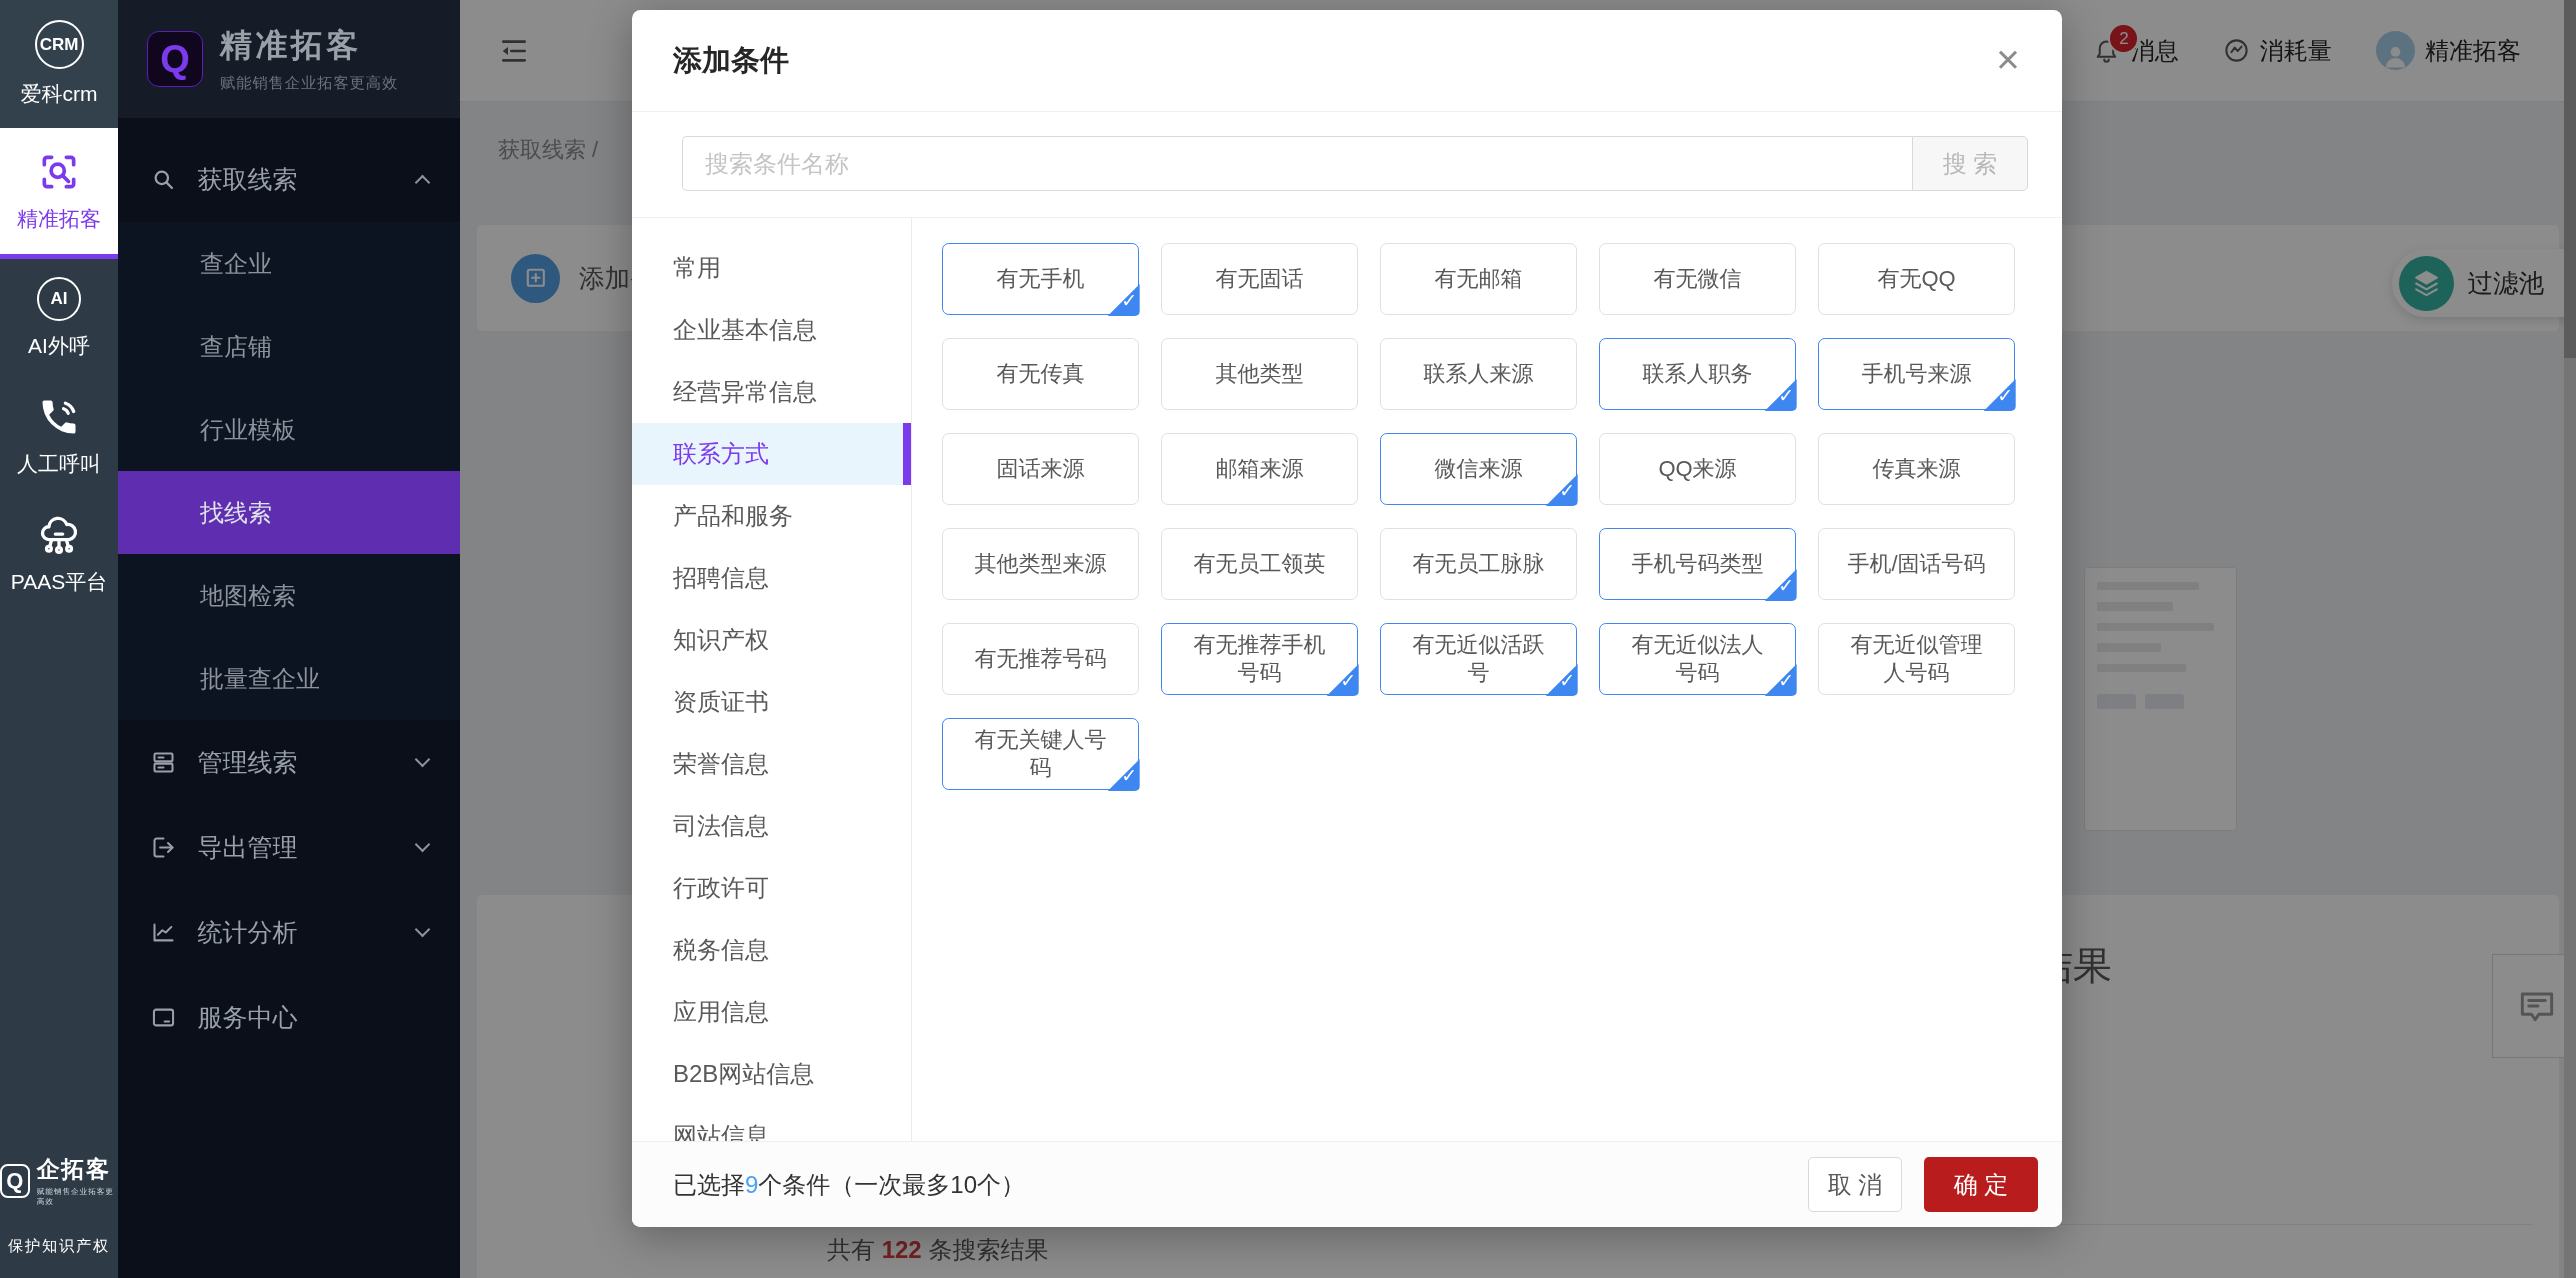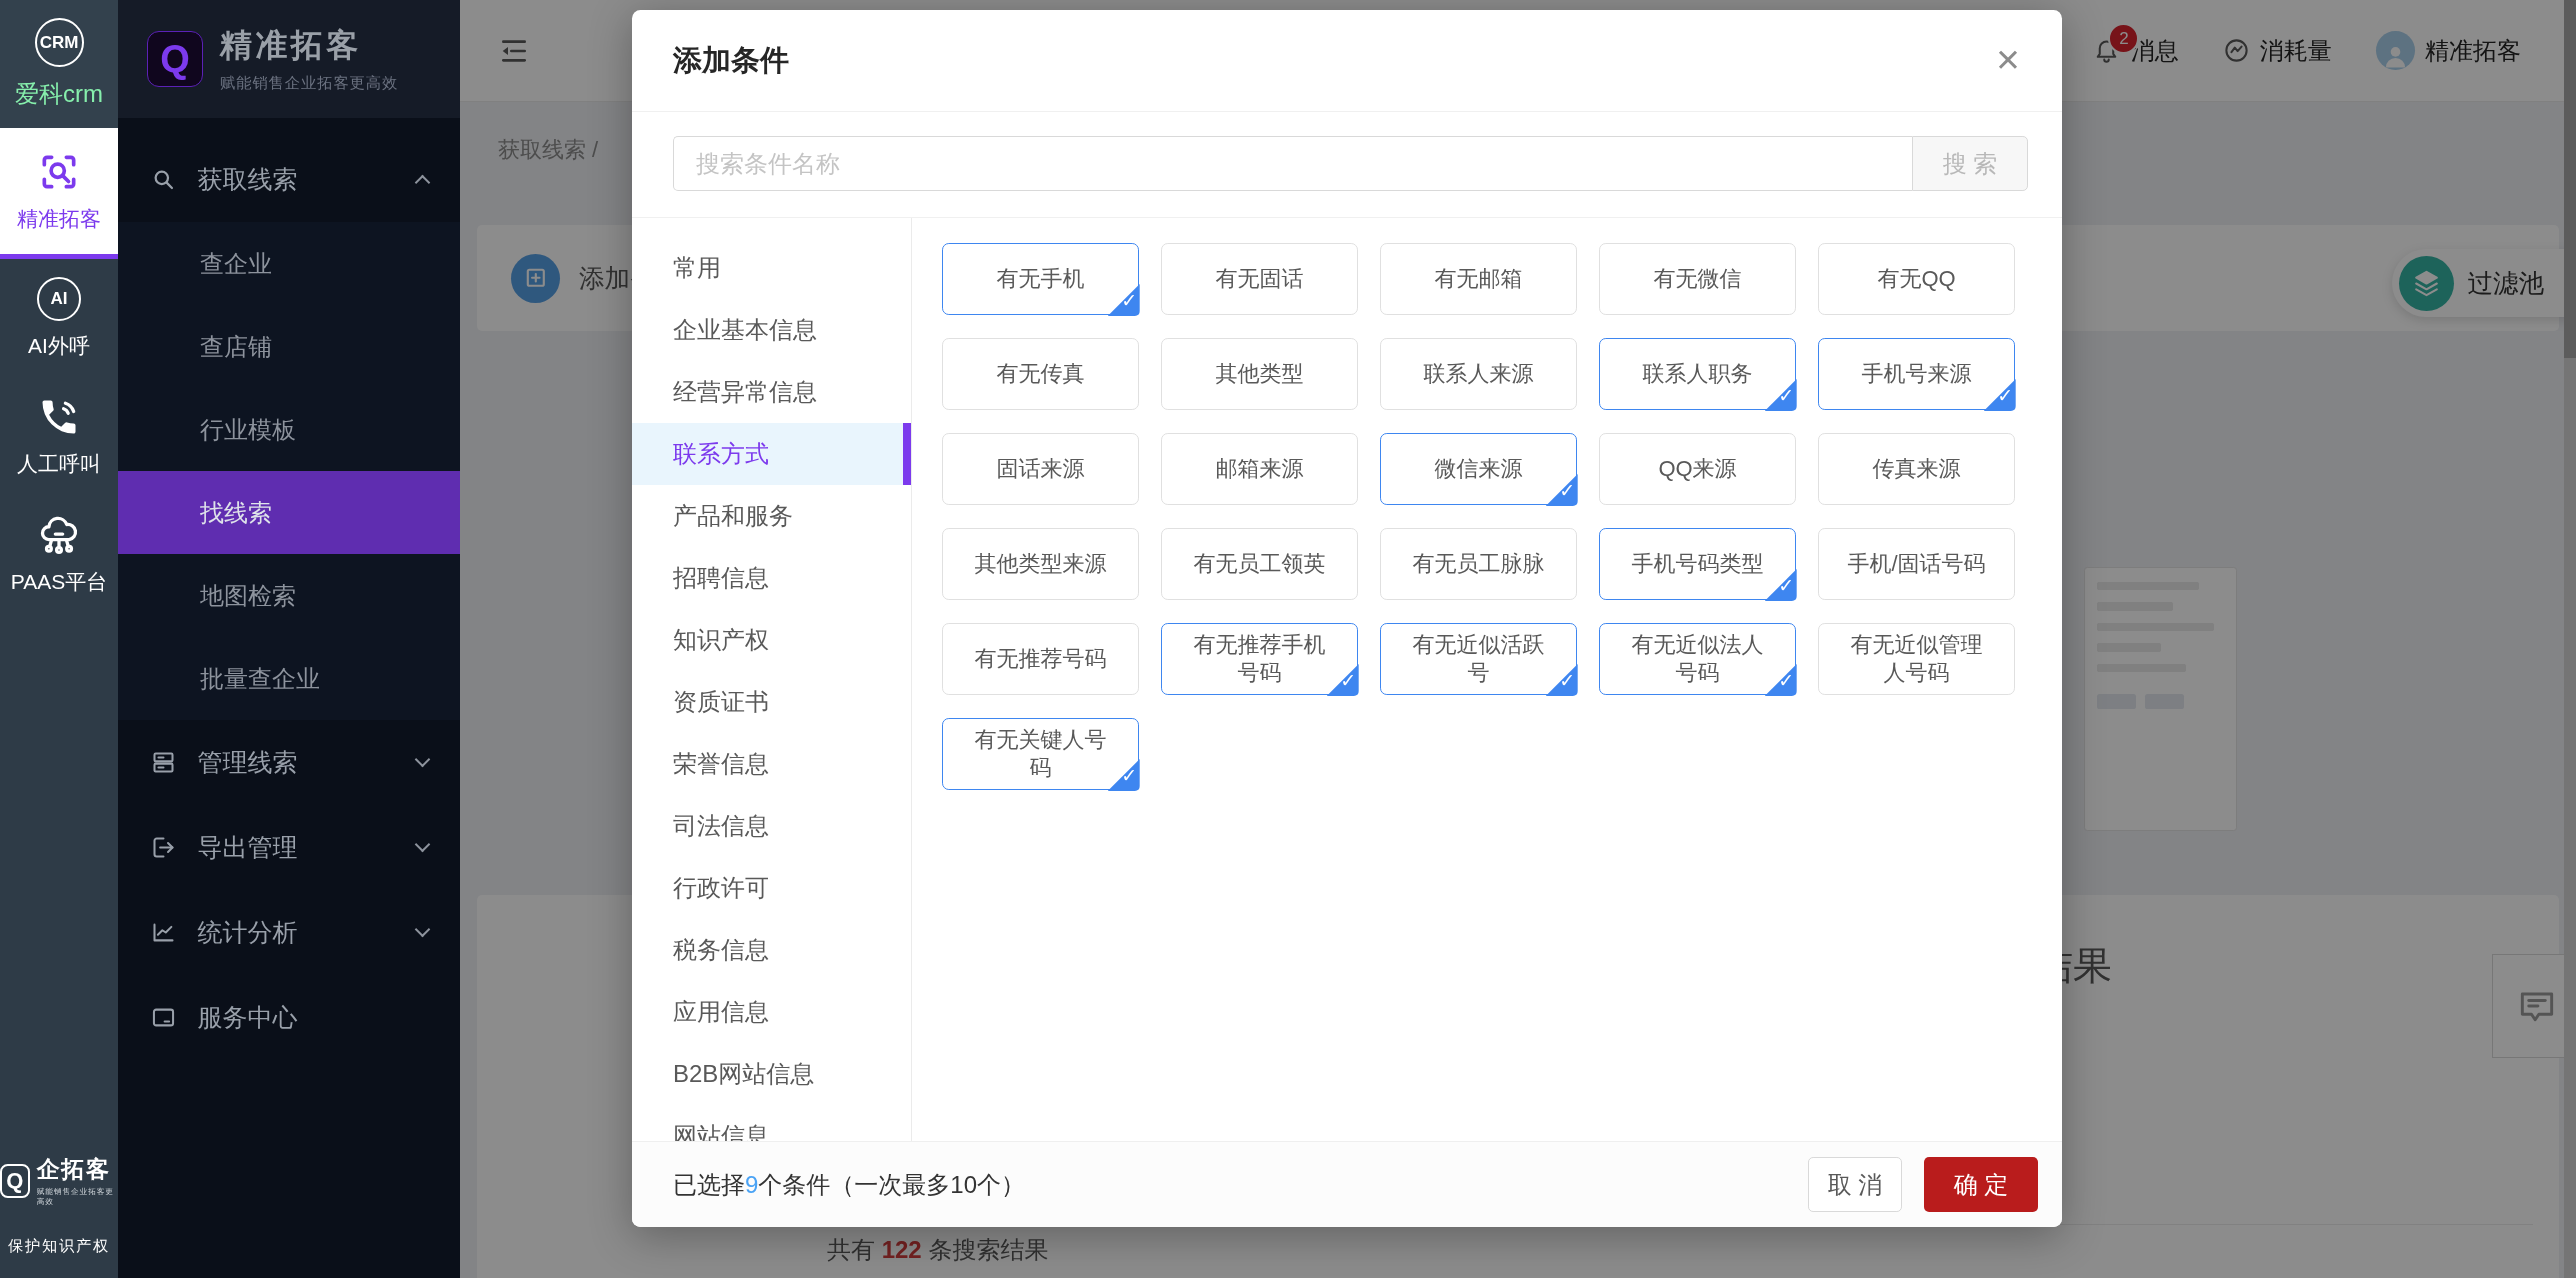--- a/index.html
+++ b/index.html
@@ -3,21 +3,21 @@
 <meta charset="utf-8">
 <style>
   * { margin:0; padding:0; box-sizing:border-box; }
   html,body { width:2576px; height:1279px; overflow:hidden; font-family:"Liberation Sans","DejaVu Sans",sans-serif; }
   #root { position:relative; width:2576px; height:1279px; background:#eef0f4; }
 
   
   #rail { position:absolute; left:0; top:0; bottom:0; width:118px; background:#2e3b47; z-index:5; }
   .crm-block { height:128px; background:#33414d; display:flex; flex-direction:column; align-items:center; justify-content:center; gap:10.2px; }
   .crm-circle { width:49px; height:49px; border:2.6px solid #fff; border-radius:50%; display:flex; align-items:center; justify-content:center; color:#fff; font-size:17px; font-weight:bold; }
-  .crm-name { color:#86efac; font-size:24px; }
+  .crm-name { color:#ffffff; font-size:21px; }
   .rail-item { height:118px; display:flex; flex-direction:column; align-items:center; justify-content:center; gap:11px; color:#fff; font-size:21px; cursor:pointer; }
   .rail-item svg, .rail-item .icon-ai { width:44px; height:44px; }
   .rail-item.active { height:131px; background:#fff; color:#7c3aed; border-bottom:5.1px solid #7c3aed; }
   .icon-ai { border:2.6px solid currentColor; border-radius:50%; display:flex; align-items:center; justify-content:center; font-size:17px; font-weight:bold; }
   .rail-bottom { position:absolute; bottom:22px; left:0; right:0; display:flex; flex-direction:column; align-items:center; }
   .qtk-row { display:flex; align-items:center; gap:6.8px; }
   .qtk-q { width:34px; height:34px; border:2.6px solid #fff; border-radius:7.7px; color:#fff; font-size:22px; font-weight:bold; display:flex; align-items:center; justify-content:center; }
   .qtk-col .qtk-name { color:#fff; font-size:23px; font-weight:bold; letter-spacing:1.7px; }
   .qtk-col .qtk-sub { color:#cfd5da; font-size:7.7px; margin-top:1.7px; letter-spacing:0.9px; }
   .rail-note { margin-top:29px; color:#fff; font-size:15.3px; letter-spacing:1.7px; }
@@ -67,21 +67,21 @@
   .chat-box { position:absolute; right:-5.1px; top:954px; width:89px; height:104px; background:#fff; border:0.9px solid #d9d9d9; display:flex; align-items:center; justify-content:center; cursor:pointer; }
   .scrollbar { position:absolute; right:0; top:0; bottom:0; width:12px; background:#d5d5d5; z-index:3; }
   .scroll-thumb { position:absolute; top:0; width:12px; height:358px; background:#a8a8a8; }
 
   
   #overlay { position:absolute; left:460px; right:0; top:0; bottom:0; background:rgba(0,0,0,0.45); z-index:10; }
   #modal { position:absolute; left:632px; top:10.2px; width:1430px; height:1217px; background:#fff; border-radius:8.5px; z-index:20; display:flex; flex-direction:column; box-shadow:0 8.5px 43px rgba(0,0,0,.3); }
   .m-head { flex:none; height:102px; display:flex; align-items:center; padding:0 41px; border-bottom:0.9px solid #f0f0f0; }
   .m-title { font-size:29px; font-weight:600; color:#262626; }
   .m-close { margin-left:auto; font-size:31px; color:#8c8c8c; cursor:pointer; line-height:1; }
-  .m-searchrow { flex:none; display:flex; padding:24px 34px 0 41px; }
+  .m-searchrow { flex:none; display:flex; padding:24px 34px 0 41px;margin-left:9px; }
   .m-input { flex:1; height:55px; border:0.9px solid #d9d9d9; border-right:none; border-radius:5.1px 0 0 5.1px; padding:0 22px; font-size:24px; color:#333; outline:none; }
   .m-input::placeholder { color:#c4c4c4; }
   .m-searchbtn { width:116px; height:55px; background:#f7f7f7; border:0.9px solid #d9d9d9; border-radius:0 5.1px 5.1px 0; font-size:24px; color:#b8b8b8; display:flex; align-items:center; justify-content:center; cursor:pointer; }
   .m-body { flex:1; margin-top:25.6px; border-top:0.9px solid #f0f0f0; display:flex; overflow:hidden; }
   .cats { width:280px; flex:none; border-right:0.9px solid #ebebeb; padding-top:19px; overflow:hidden; }
   .cat { height:62px; display:flex; align-items:center; padding-left:41px; font-size:24px; color:#595959; position:relative; cursor:pointer; }
   .cat.active { background:#e9f5fd; color:#7c3aed; }
   .cat-bar { display:none; position:absolute; right:0; top:0; bottom:0; width:7.7px; background:#7c3aed; }
   .cat.active .cat-bar { display:block; }
   .gridwrap { flex:1; padding:25.6px 34px 0 30px; display:flex; flex-wrap:wrap; gap:23px 22px; align-content:flex-start; overflow:hidden; }

